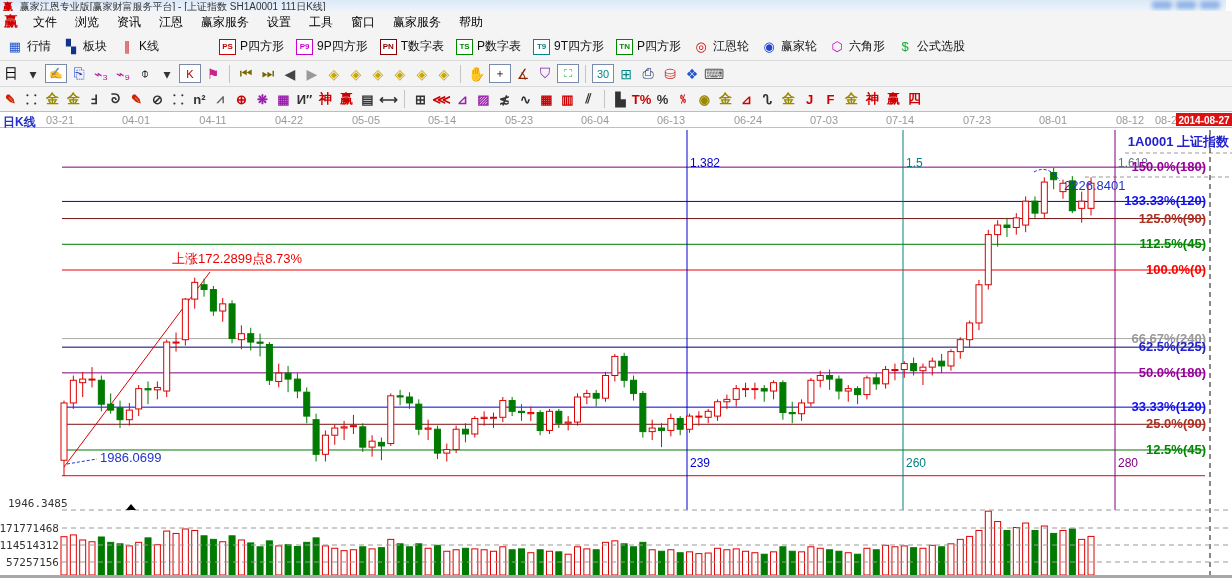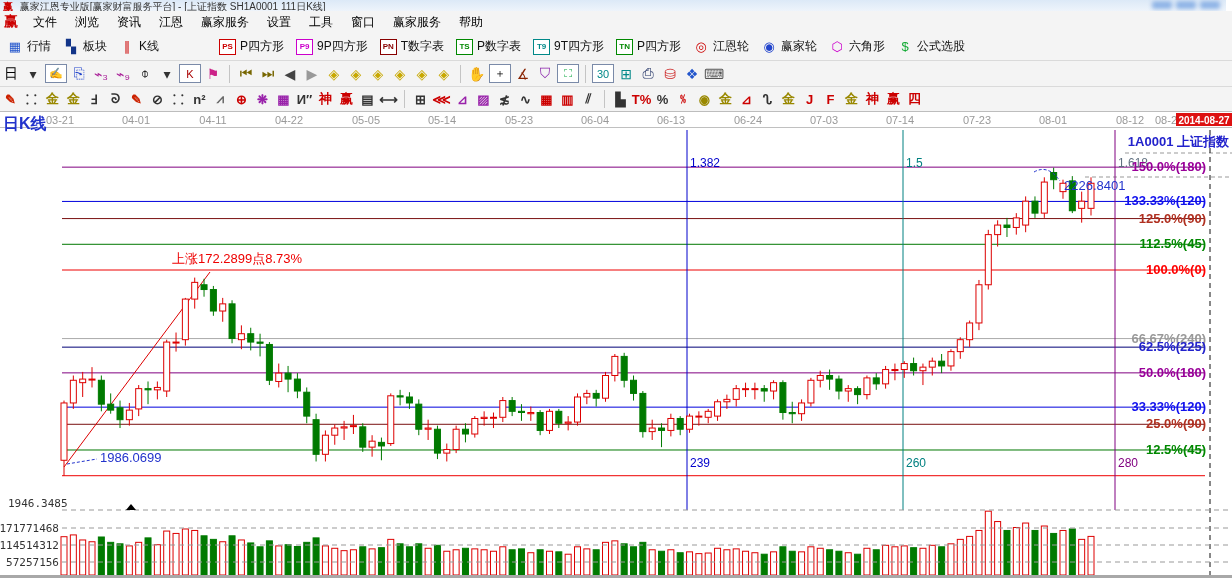--- a/index.html
+++ b/index.html
@@ -29,21 +29,21 @@
         display:inline-flex;align-items:center;justify-content:center;background:#fff;}
   .tbtn{display:inline-flex;align-items:center;justify-content:center;min-width:20px;height:20px;
         margin:0 1px;font-size:14px;cursor:default;}
   .tbtn.boxed{border:1px solid #7a8aa8;background:#fff;width:18px;height:17px;font-size:11px;}
   .tsep{width:1px;height:18px;background:#c4c4c4;margin:0 5px;}
   .dtool{display:inline-flex;align-items:center;justify-content:center;min-width:21px;height:19px;
          font-size:13px;font-weight:bold;cursor:default;}
   
   .chartwrap{position:absolute;left:0;top:112px;width:1232px;height:468px;background:#fff;}
   #chart-svg{position:absolute;left:0;top:0;}
-  .klabel{position:absolute;left:3px;top:2px;color:#2233cc;font-size:16px;font-weight:bold;}
+  .klabel{position:absolute;left:3px;top:2px;color:#2233cc;font-size:12px;font-weight:bold;}
   text{font-family:"Liberation Sans",sans-serif;}
   .mono{font-family:"DejaVu Sans Mono",monospace;}
 </style>
 </head>
 <body>
 
 <div id="app">
   <div class="titlebar">
     <span class="tlogo">赢</span>
     <span class="ttext">赢家江恩专业版[赢家财富服务平台] - [上证指数 SH1A0001 111日K线]</span>

